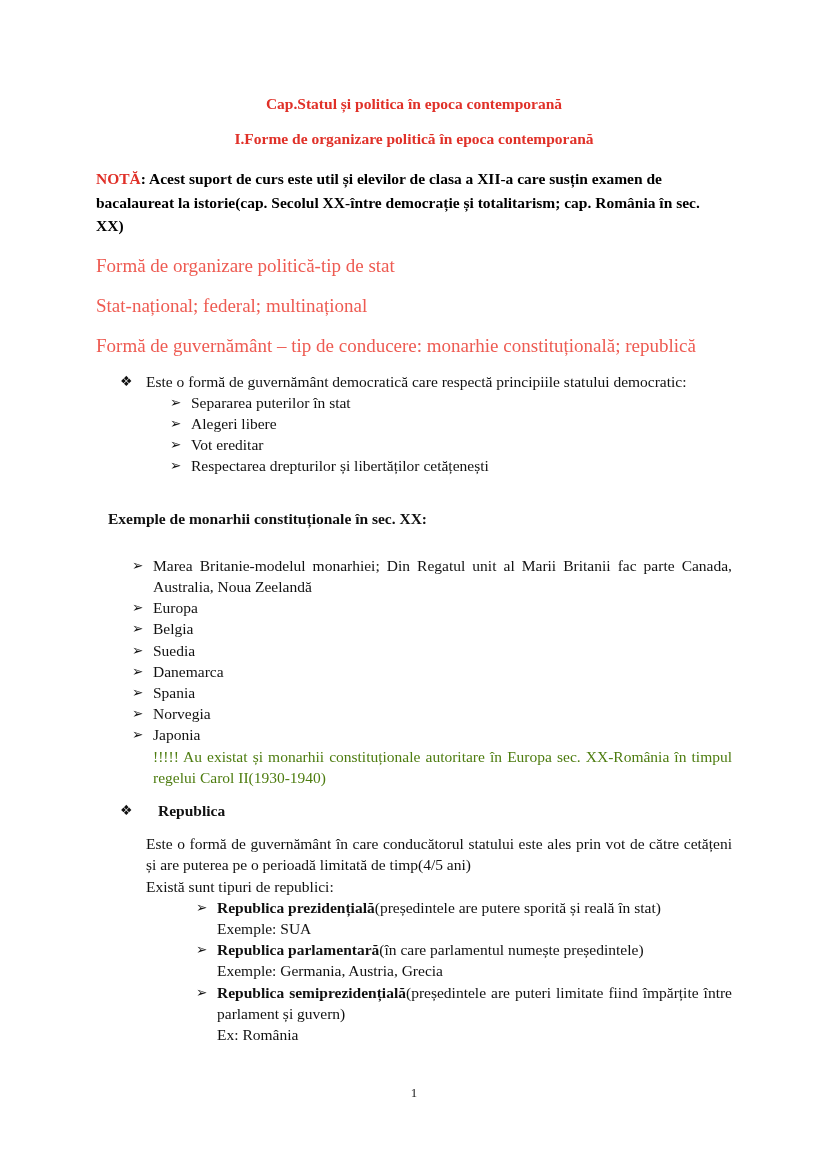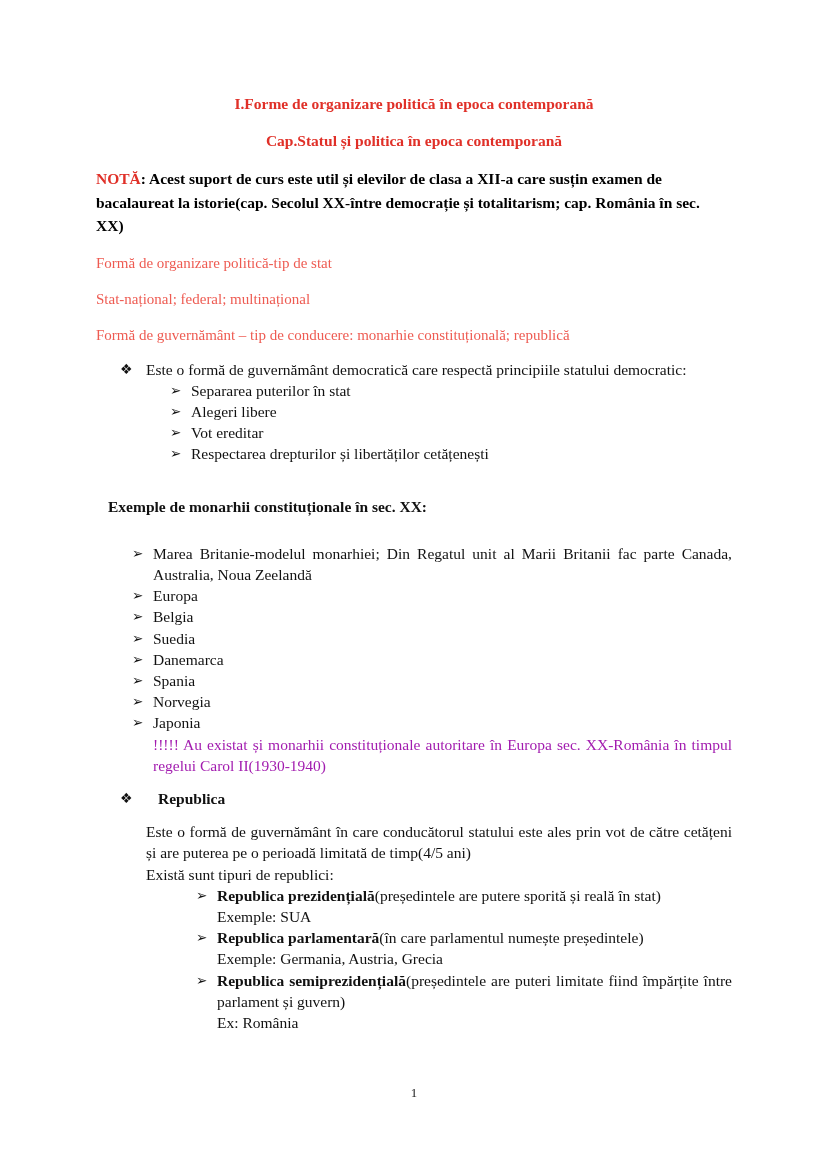--- a/index.html
+++ b/index.html
@@ -49,21 +49,21 @@
     font-size: 15.5px;
     line-height: 23.5px;
     text-align: left;
     margin: 0 10px 18px 0;
     color: #000;
   }
   .nota-label { color: #e03028; }
 
   .red-line {
     color: #ee5b52;
-    font-size: 15px;
+    font-size: 19px;
     line-height: 1.0;
     margin: 0 0 0 0;
   }
   .rl1 { margin-bottom: 21px; }
   .rl2 { margin-bottom: 21px; }
   .rl3 { margin-bottom: 16px; }
 
   
   .dia-item {
     position: relative;
@@ -120,21 +120,21 @@
 
   .sec-head {
     font-weight: bold;
     font-size: 15.5px;
     line-height: 21.2px;
     margin: 12px;
     color: #111;
   }
 
   .red-note {
-    color: #a21caf;
+    color: #4d7c0f;
     font-size: 15.5px;
     line-height: 21.2px;
     text-align: justify;
     margin: 0;
   }
   .spacer-md { height: 14px; }
   .spacer-lg { height: 19px; }
 
   .page-number {
     position: absolute;
@@ -146,23 +146,23 @@
     color: #222;
     font-family: "Liberation Serif", serif;
   }
 </style>
 </head>
 <body>
 
 <div class="page">
   <div class="content">
 
+    <div class="title-line title-1">Cap.Statul și politica în epoca contemporană</div>
+
     <div class="title-line title-2">I.Forme de organizare politică în epoca contemporană</div>
-
-    <div class="title-line title-1">Cap.Statul și politica în epoca contemporană</div>
 
     <div class="nota-block">
       <span class="nota-label">NOTĂ</span><span>: Acest suport de curs este util și elevilor de clasa a XII-a care susțin examen de bacalaureat la istorie(cap. Secolul XX-între democrație și totalitarism; cap. România în sec. XX)</span>
     </div>
 
     <div class="red-line rl1">Formă de organizare politică-tip de stat</div>
     <div class="red-line rl2">Stat-național; federal; multinațional</div>
     <div class="red-line rl3">Formă de guvernământ – tip de conducere: monarhie constituțională; republică</div>
 
     <div class="dia-item">

